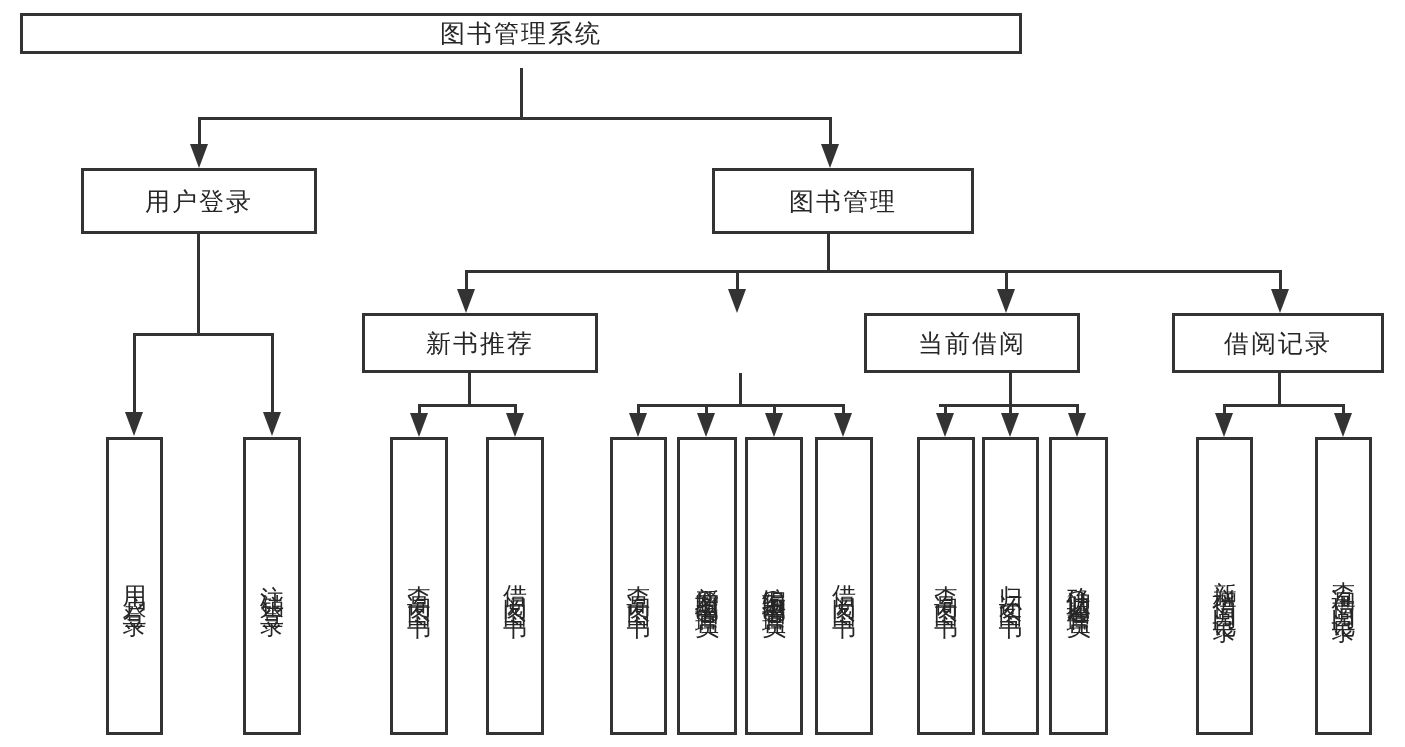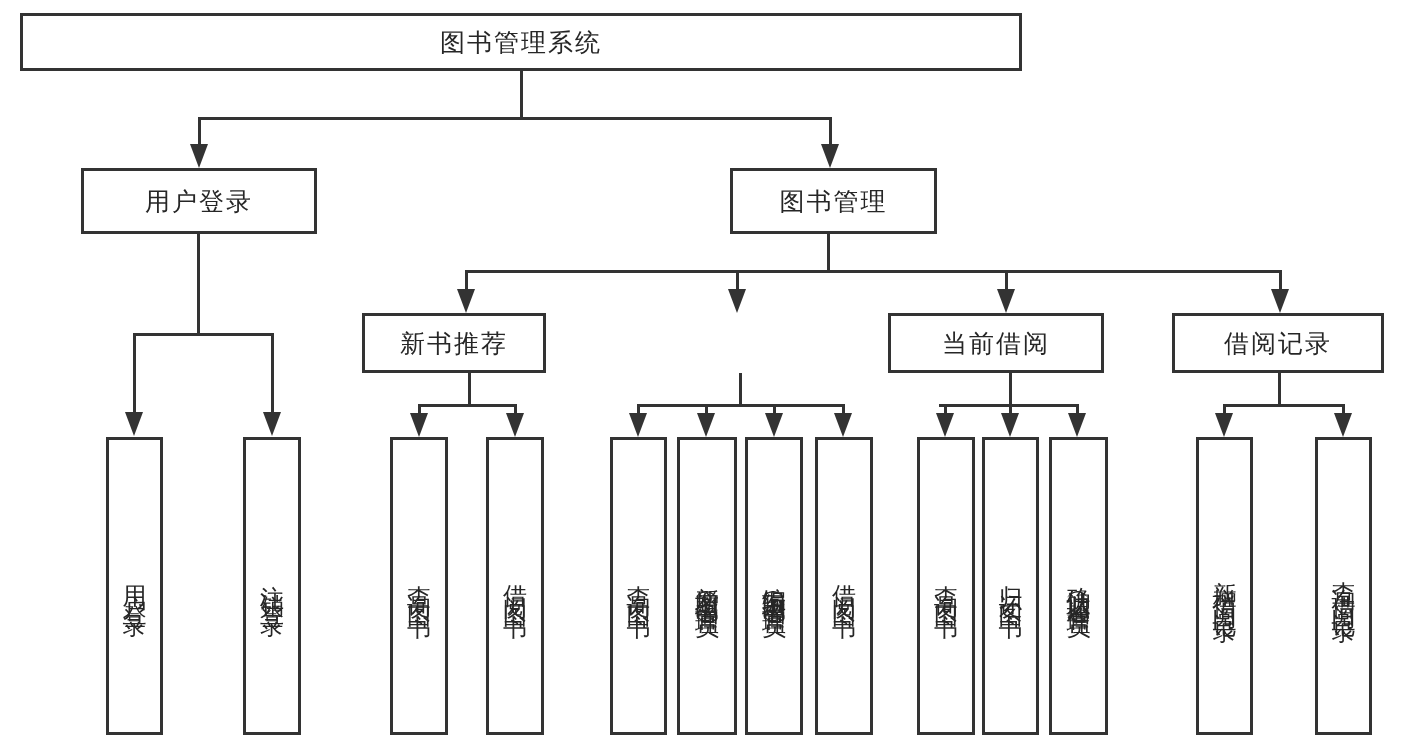--- a/index.html
+++ b/index.html
@@ -86,35 +86,35 @@
   <div class="vl" style="left:1076px;top:404px;height:12px;"></div>
   <div class="ah" style="left:1068px;top:413px;"></div>
 
   <div class="vl" style="left:1278px;top:373px;height:34px;"></div>
   <div class="hl" style="left:1223px;top:404px;width:121px;"></div>
   <div class="vl" style="left:1223px;top:404px;height:12px;"></div>
   <div class="ah" style="left:1215px;top:413px;"></div>
   <div class="vl" style="left:1342px;top:404px;height:12px;"></div>
   <div class="ah" style="left:1334px;top:413px;"></div>
 
-  <div class="box" style="left:20px;top:13px;width:1002px;height:58px;">
+  <div class="box" style="left:20px;top:13px;width:1002px;height:41px;">
     <span class="hlabel">图书管理系统</span>
   </div>
 
   <div class="box" style="left:81px;top:168px;width:236px;height:66px;">
     <span class="hlabel">用户登录</span>
   </div>
-  <div class="box" style="left:712px;top:168px;width:207px;height:66px;margin-left:18px;">
+  <div class="box" style="left:712px;top:168px;width:262px;height:66px;">
     <span class="hlabel">图书管理</span>
   </div>
 
-  <div class="box" style="left:362px;top:313px;width:184px;height:60px;align-items:center;">
+  <div class="box" style="left:362px;top:313px;width:236px;height:60px;align-items:center;">
     <span class="hlabel">新书推荐</span>
   </div>
-  <div class="box" style="left:888px;top:313px;width:216px;height:60px;align-items:center;">
+  <div class="box" style="left:864px;top:313px;width:216px;height:60px;align-items:center;">
     <span class="hlabel">当前借阅</span>
   </div>
   <div class="box" style="left:1172px;top:313px;width:212px;height:60px;">
     <span class="hlabel">借阅记录</span>
   </div>
 
   <div class="box" style="left:106px;top:437px;width:57px;height:298px;">
     <span class="vlabel">用户登录</span>
   </div>
   <div class="box" style="left:243px;top:437px;width:58px;height:298px;">

